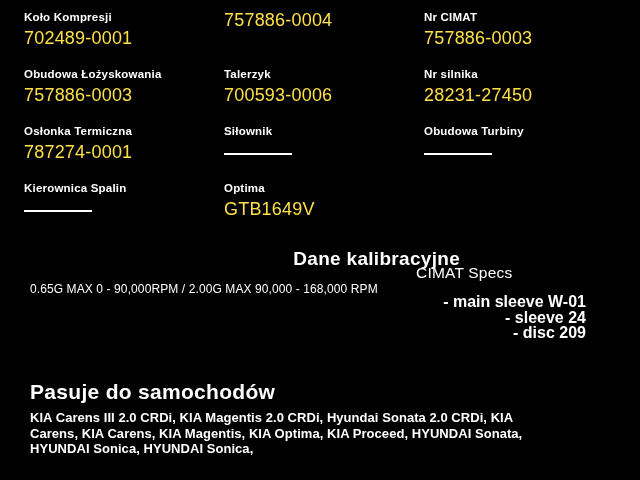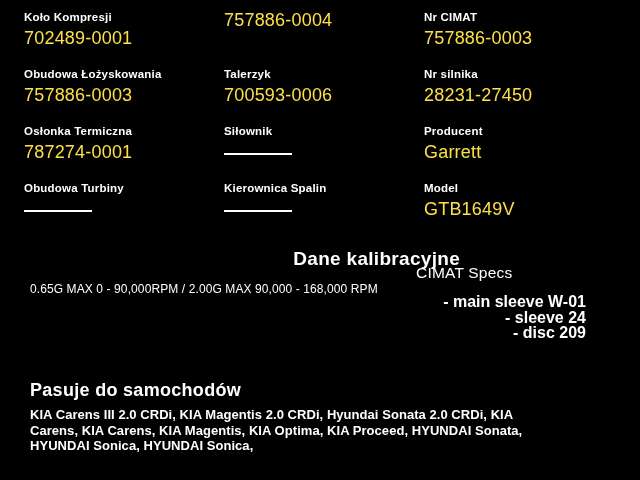--- a/index.html
+++ b/index.html
@@ -99,21 +99,21 @@
     text-align: right;
   }
   .cimat-list div {
     white-space: nowrap;
   }
   .cars {
     margin-top: 36px;
     padding-left: 6px;
   }
   .cars-title {
-    font-size: 18px;
+    font-size: 21px;
     font-weight: bold;
     letter-spacing: 0.3px;
     margin-bottom: 6px;
   }
   .cars-text {
     font-size: 13px;
     font-weight: bold;
     line-height: 15.5px;
     letter-spacing: 0.05px;
     max-width: 520px;
@@ -158,37 +158,33 @@
     <div class="field">
       <div class="field-label">Osłonka Termiczna</div>
       <div class="field-value">787274-0001</div>
     </div>
 
     <div class="field">
       <div class="field-label">Siłownik</div>
       <div class="field-value empty"><span class="rule"></span></div>
     </div>
 
-    <div class="field">
-      <div class="field-label">Producent</div>
-      <div class="field-value">Garrett</div>
-    </div>
 
     <div class="field">
       <div class="field-label">Obudowa Turbiny</div>
       <div class="field-value empty"><span class="rule"></span></div>
     </div>
 
     <div class="field">
       <div class="field-label">Kierownica Spalin</div>
       <div class="field-value empty"><span class="rule"></span></div>
     </div>
 
     <div class="field">
-      <div class="field-label">Model</div>
+      <div class="field-label">Optima</div>
       <div class="field-value">GTB1649V</div>
     </div>
 
   </div>
 
   <div class="mid-section">
     <div class="calib">
       <div class="calib-title">Dane kalibracyjne</div>
       <div class="calib-text">0.65G MAX 0 - 90,000RPM / 2.00G MAX 90,000 - 168,000 RPM</div>
     </div>

